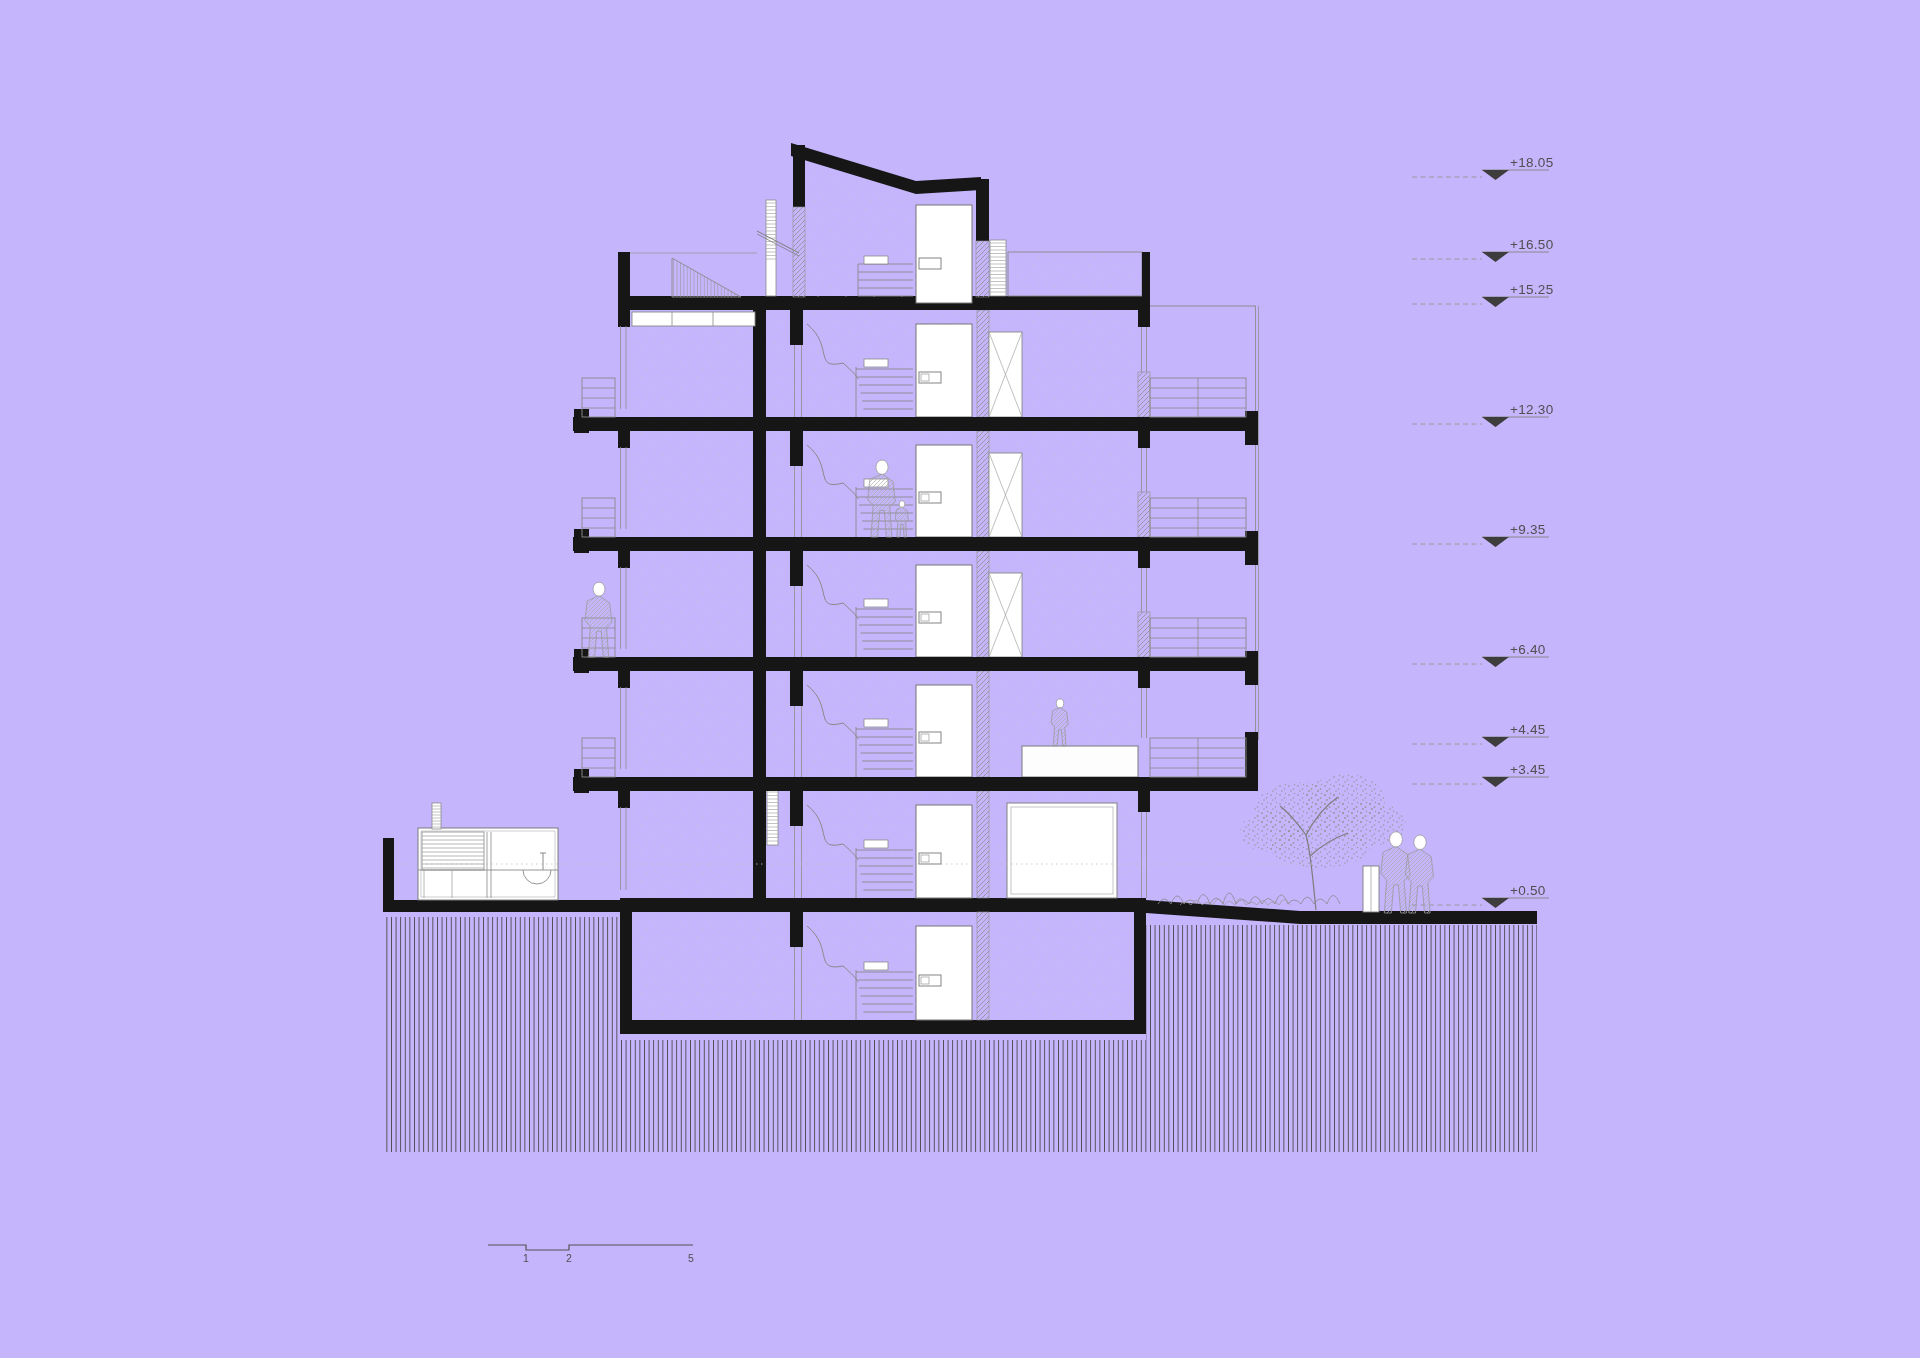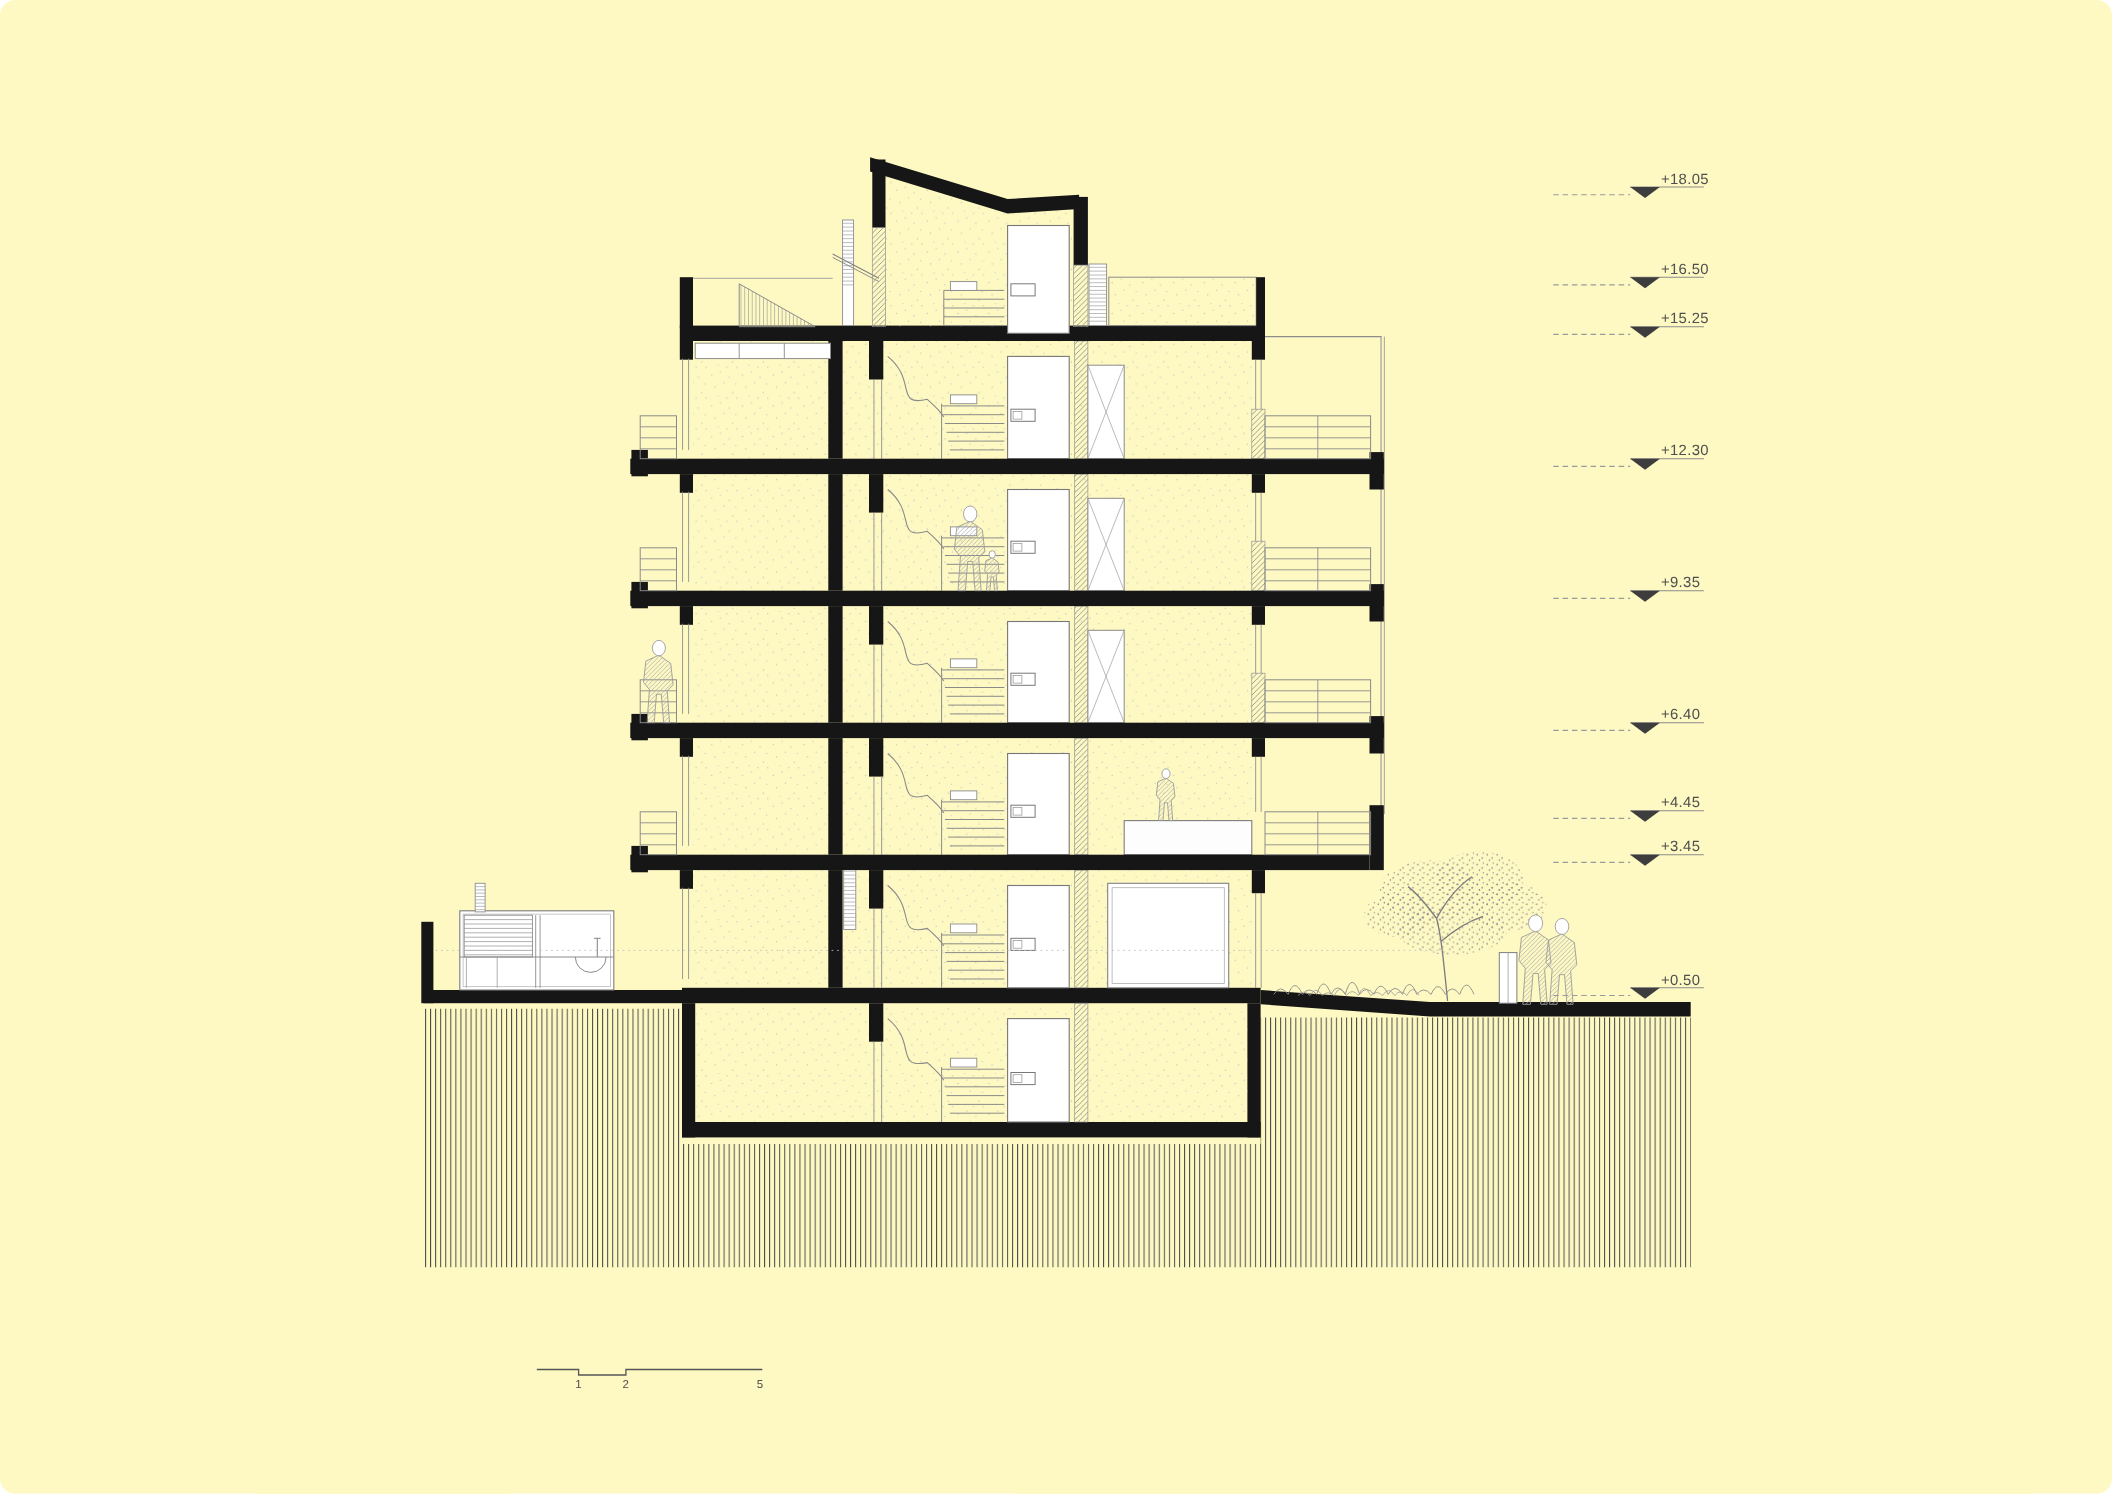--- a/index.html
+++ b/index.html
@@ -1,17 +1,17 @@
 <!DOCTYPE html>
 <html><head>
 <meta charset="utf-8">
 <style>
   html,body{margin:0;padding:0;background:#ffffff;}
-  .canvas{position:relative;width:1920px;height:1358px;background:#fef9c3;overflow:hidden;
-          font-family:"Liberation Sans",sans-serif;border-radius:14px;}
+  .canvas{position:relative;width:1920px;height:1358px;background:#c4b5fd;overflow:hidden;
+          font-family:"Liberation Sans",sans-serif;}
   svg{display:block;}
   text{font-family:"Liberation Sans",sans-serif;}
 </style>
 </head>
 <body>
 
 <div class="canvas">
 <svg id="drawing" width="1920" height="1358" viewBox="0 0 1920 1358">
   <defs>
     <pattern id="pEarth" width="4.6" height="12" patternUnits="userSpaceOnUse">

